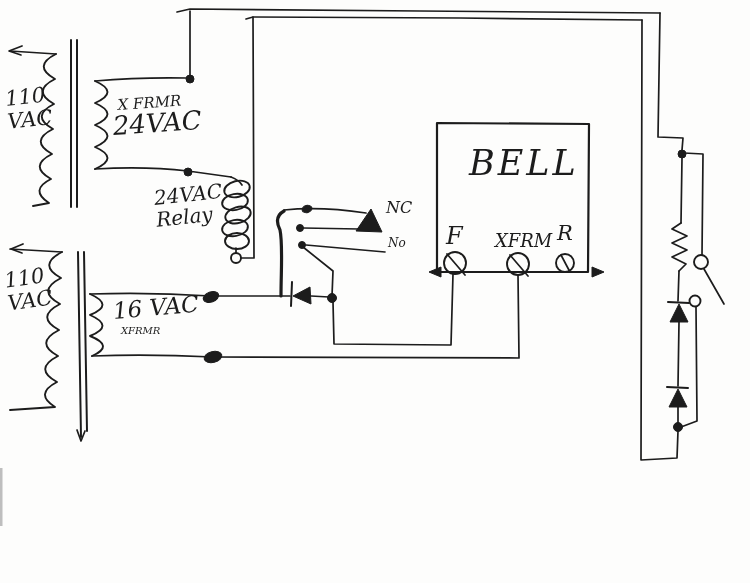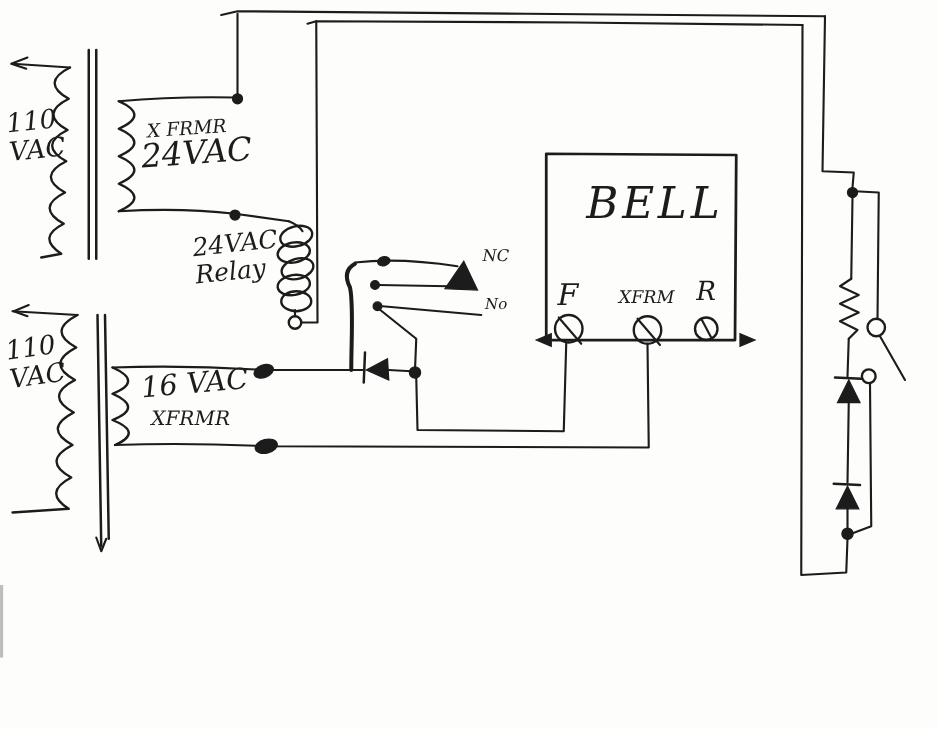--- a/index.html
+++ b/index.html
@@ -155,32 +155,32 @@
   <div class="lbl" style="left:4px; top:88px; font-size:21px; transform:rotate(-6deg);">110
 VAC</div>
 
   <div class="lbl" style="left:117px; top:97px; font-size:15px; transform:rotate(-4deg);">X FRMR</div>
 
   <div class="lbl" style="left:112px; top:112px; font-size:26px; transform:rotate(-4deg);">24VAC</div>
 
   <div class="lbl" style="left:153px; top:188px; font-size:20px; transform:rotate(-6deg);">24VAC
 Relay</div>
 
-  <div class="lbl" style="left:386px; top:199px; font-size:13px;font-style:italic;">NC</div>
+  <div class="lbl" style="left:386px; top:199px; font-size:16px;font-style:italic;">NC</div>
 
   <div class="lbl" style="left:388px; top:237px; font-size:12px;">No</div>
 
   <div class="lbl" style="left:469px; top:125px; font-size:35px; letter-spacing:3px;margin-top:20px;">BELL</div>
 
   <div class="lbl" style="left:446px; top:224px; font-size:24px;">F</div>
 
-  <div class="lbl" style="left:495px; top:231px; font-size:14px;">XFRM</div>
+  <div class="lbl" style="left:495px; top:231px; font-size:18px;">XFRM</div>
 
   <div class="lbl" style="left:557px; top:222px; font-size:21px;">R</div>
 
   <div class="lbl" style="left:3px; top:270px; font-size:21px; transform:rotate(-8deg);">110
 VAC</div>
 
   <div class="lbl" style="left:112px; top:299px; font-size:23px; transform:rotate(-5deg);">16 VAC</div>
 
-  <div class="lbl" style="left:121px; top:326px; font-size:16px;">XFRMR</div>
+  <div class="lbl" style="left:121px; top:326px; font-size:10px;">XFRMR</div>
 
 </div>
 
 </body></html>

